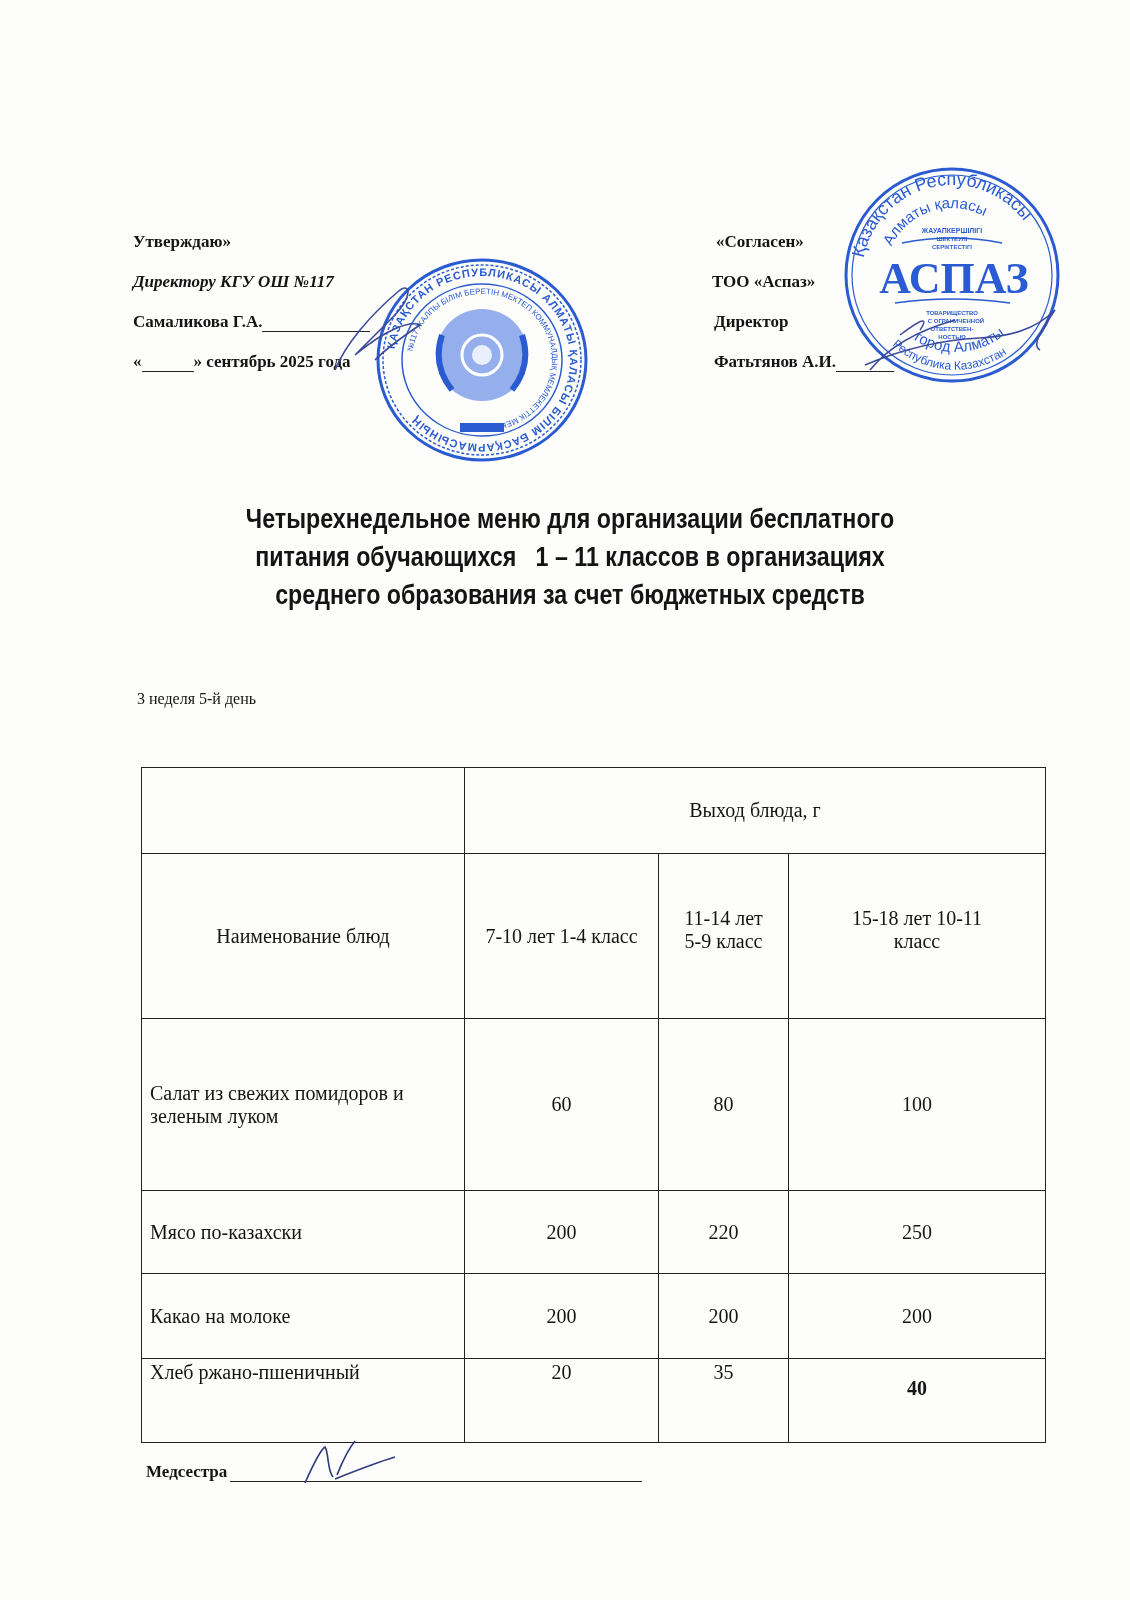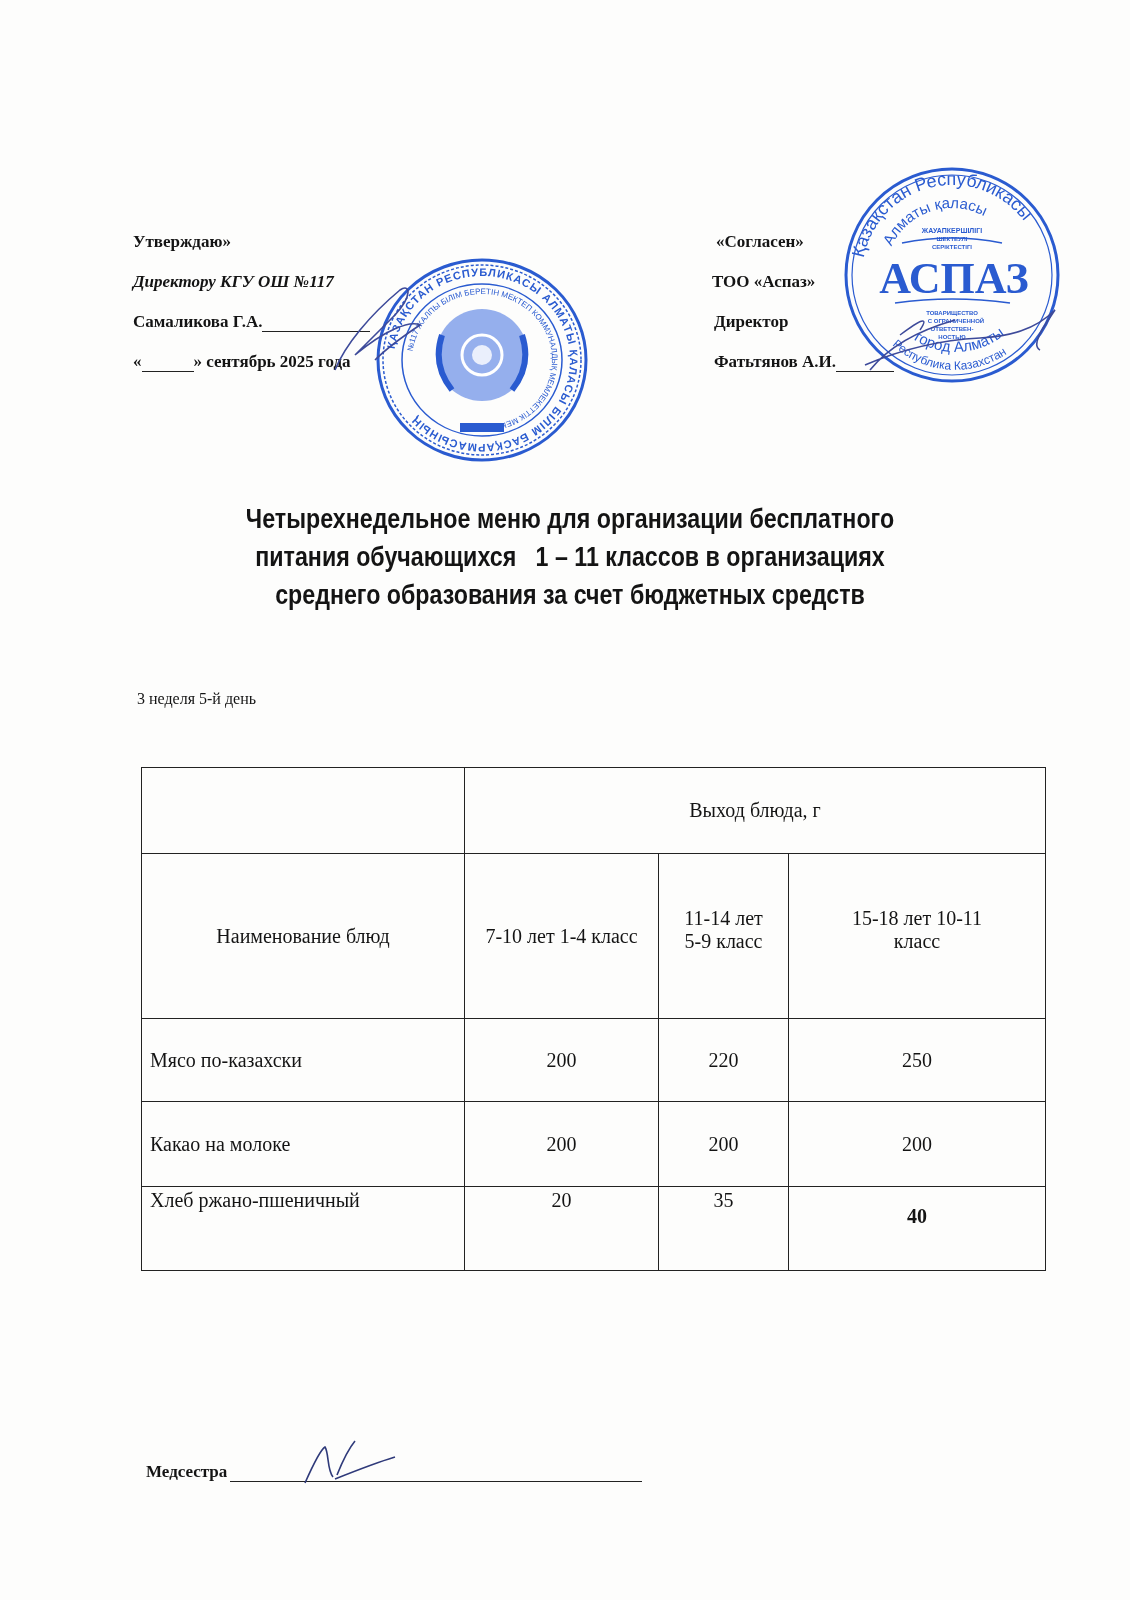--- a/index.html
+++ b/index.html
@@ -138,20 +138,29 @@
     <td style="white-space:nowrap;padding:0 2px;">7-10 лет 1-4 класс</td>
     <td style="vertical-align:middle;padding-bottom:12px;">
       <div>11-14 лет</div>
       <div>5-9 класс</div>
     </td>
     <td style="padding-bottom:12px;text-align:center;">
       <div>15-18 лет 10-11</div>
       <div>класс</div>
     </td>
   </tr>
+  <tr style="height:172px;">
+    <td class="name">
+      <div>Салат из свежих помидоров и</div>
+      <div>зеленым луком</div>
+    </td>
+    <td>60</td>
+    <td>80</td>
+    <td>100</td>
+  </tr>
   <tr style="height:83px;">
     <td class="name">Мясо по-казахски</td>
     <td>200</td>
     <td>220</td>
     <td>250</td>
   </tr>
   <tr style="height:85px;">
     <td class="name">Какао на молоке</td>
     <td>200</td>
     <td>200</td>

